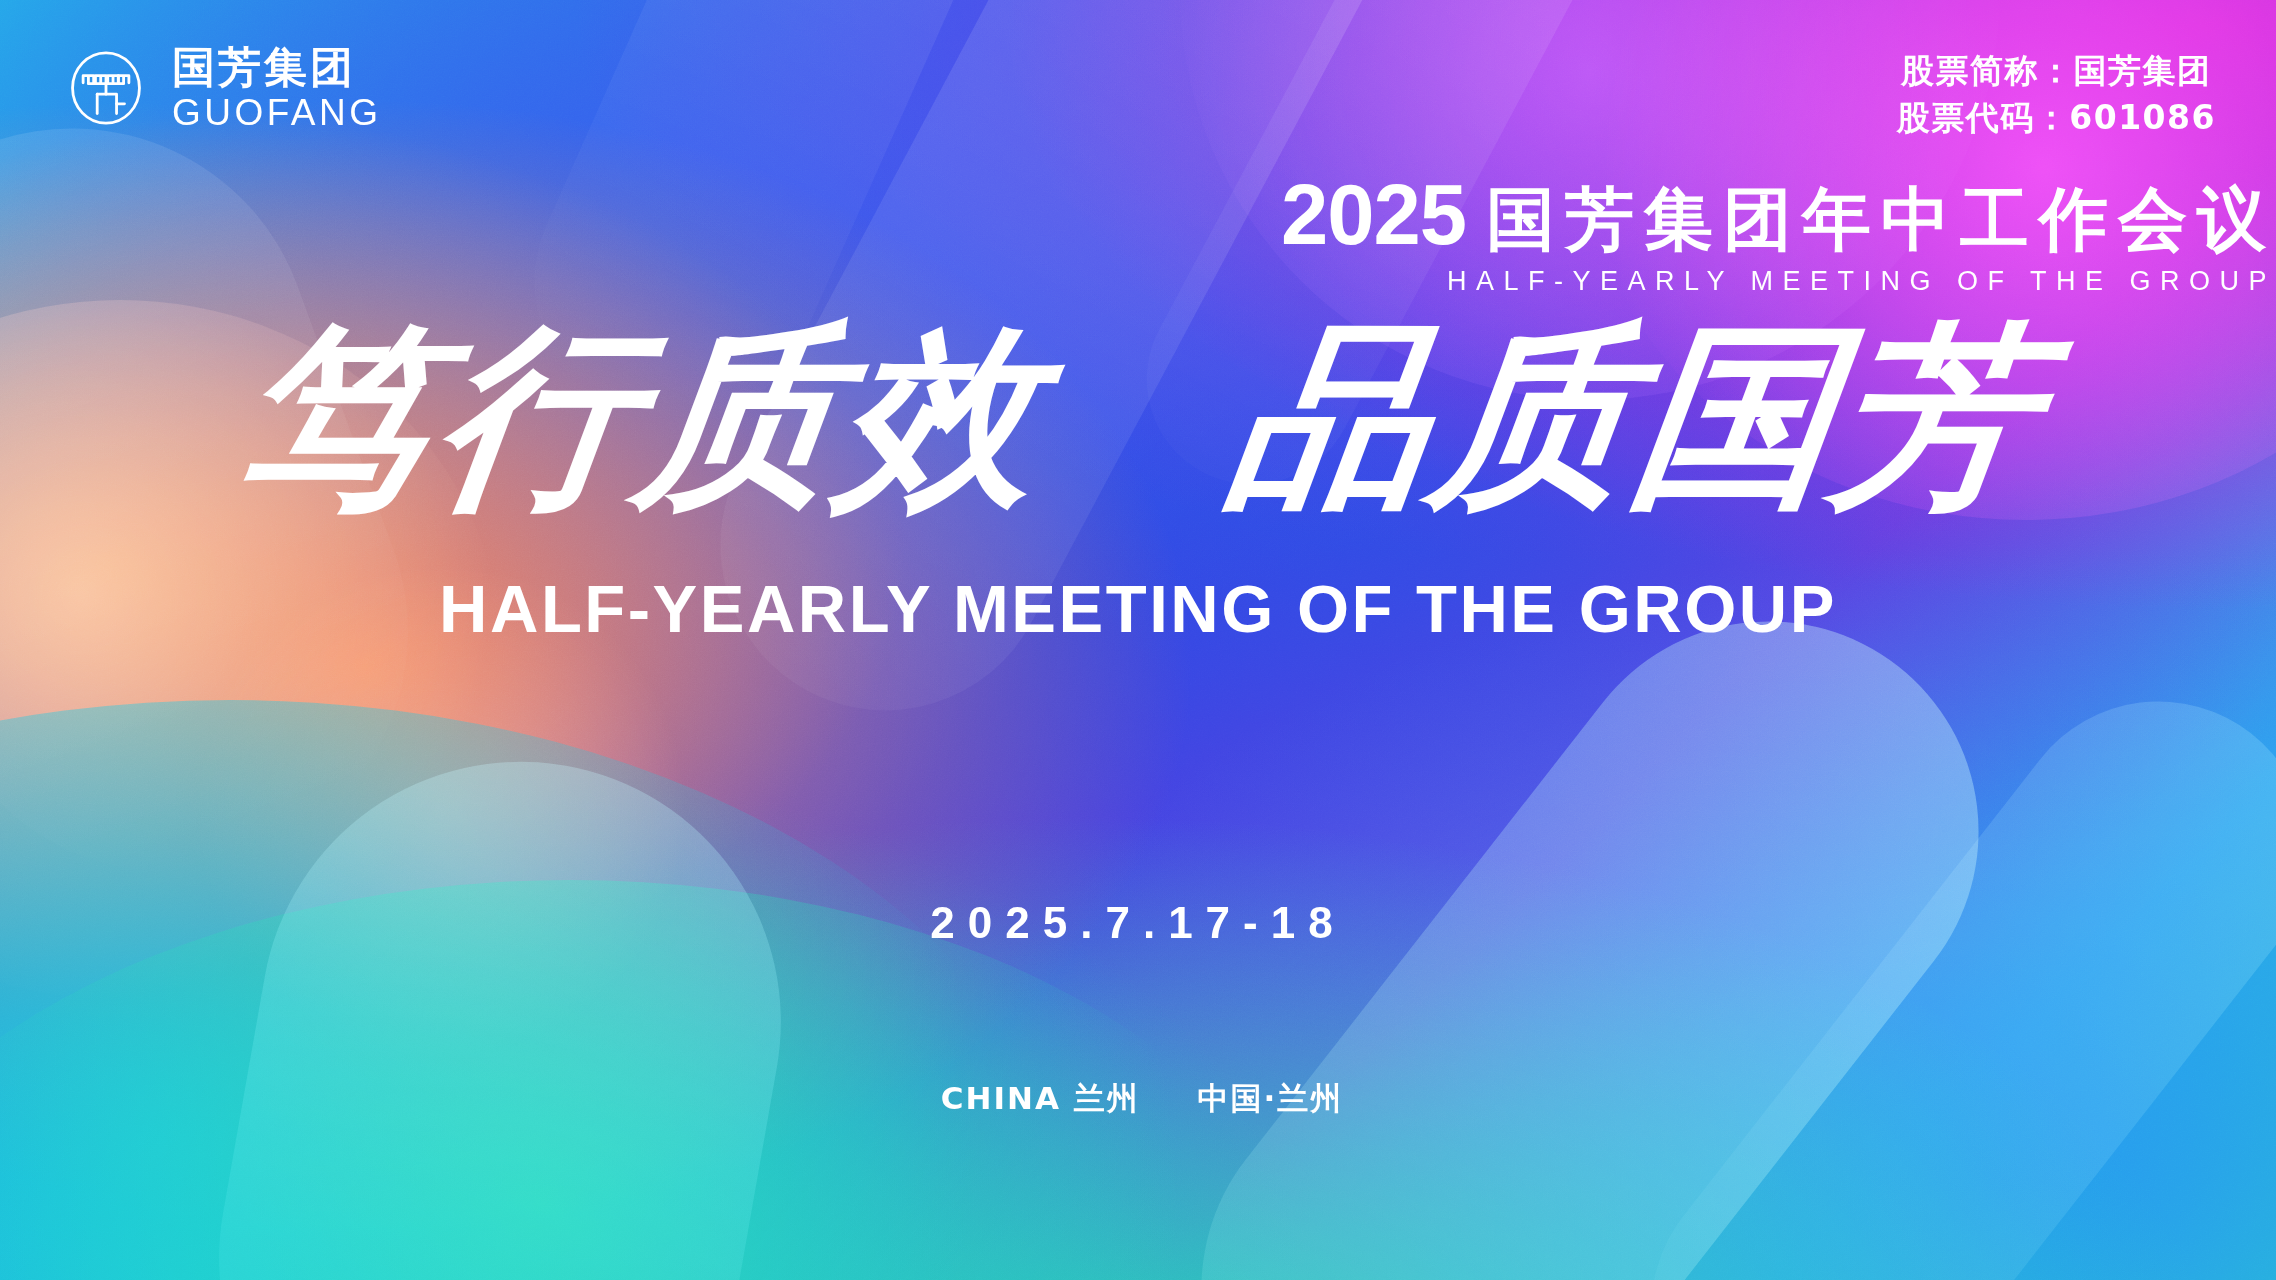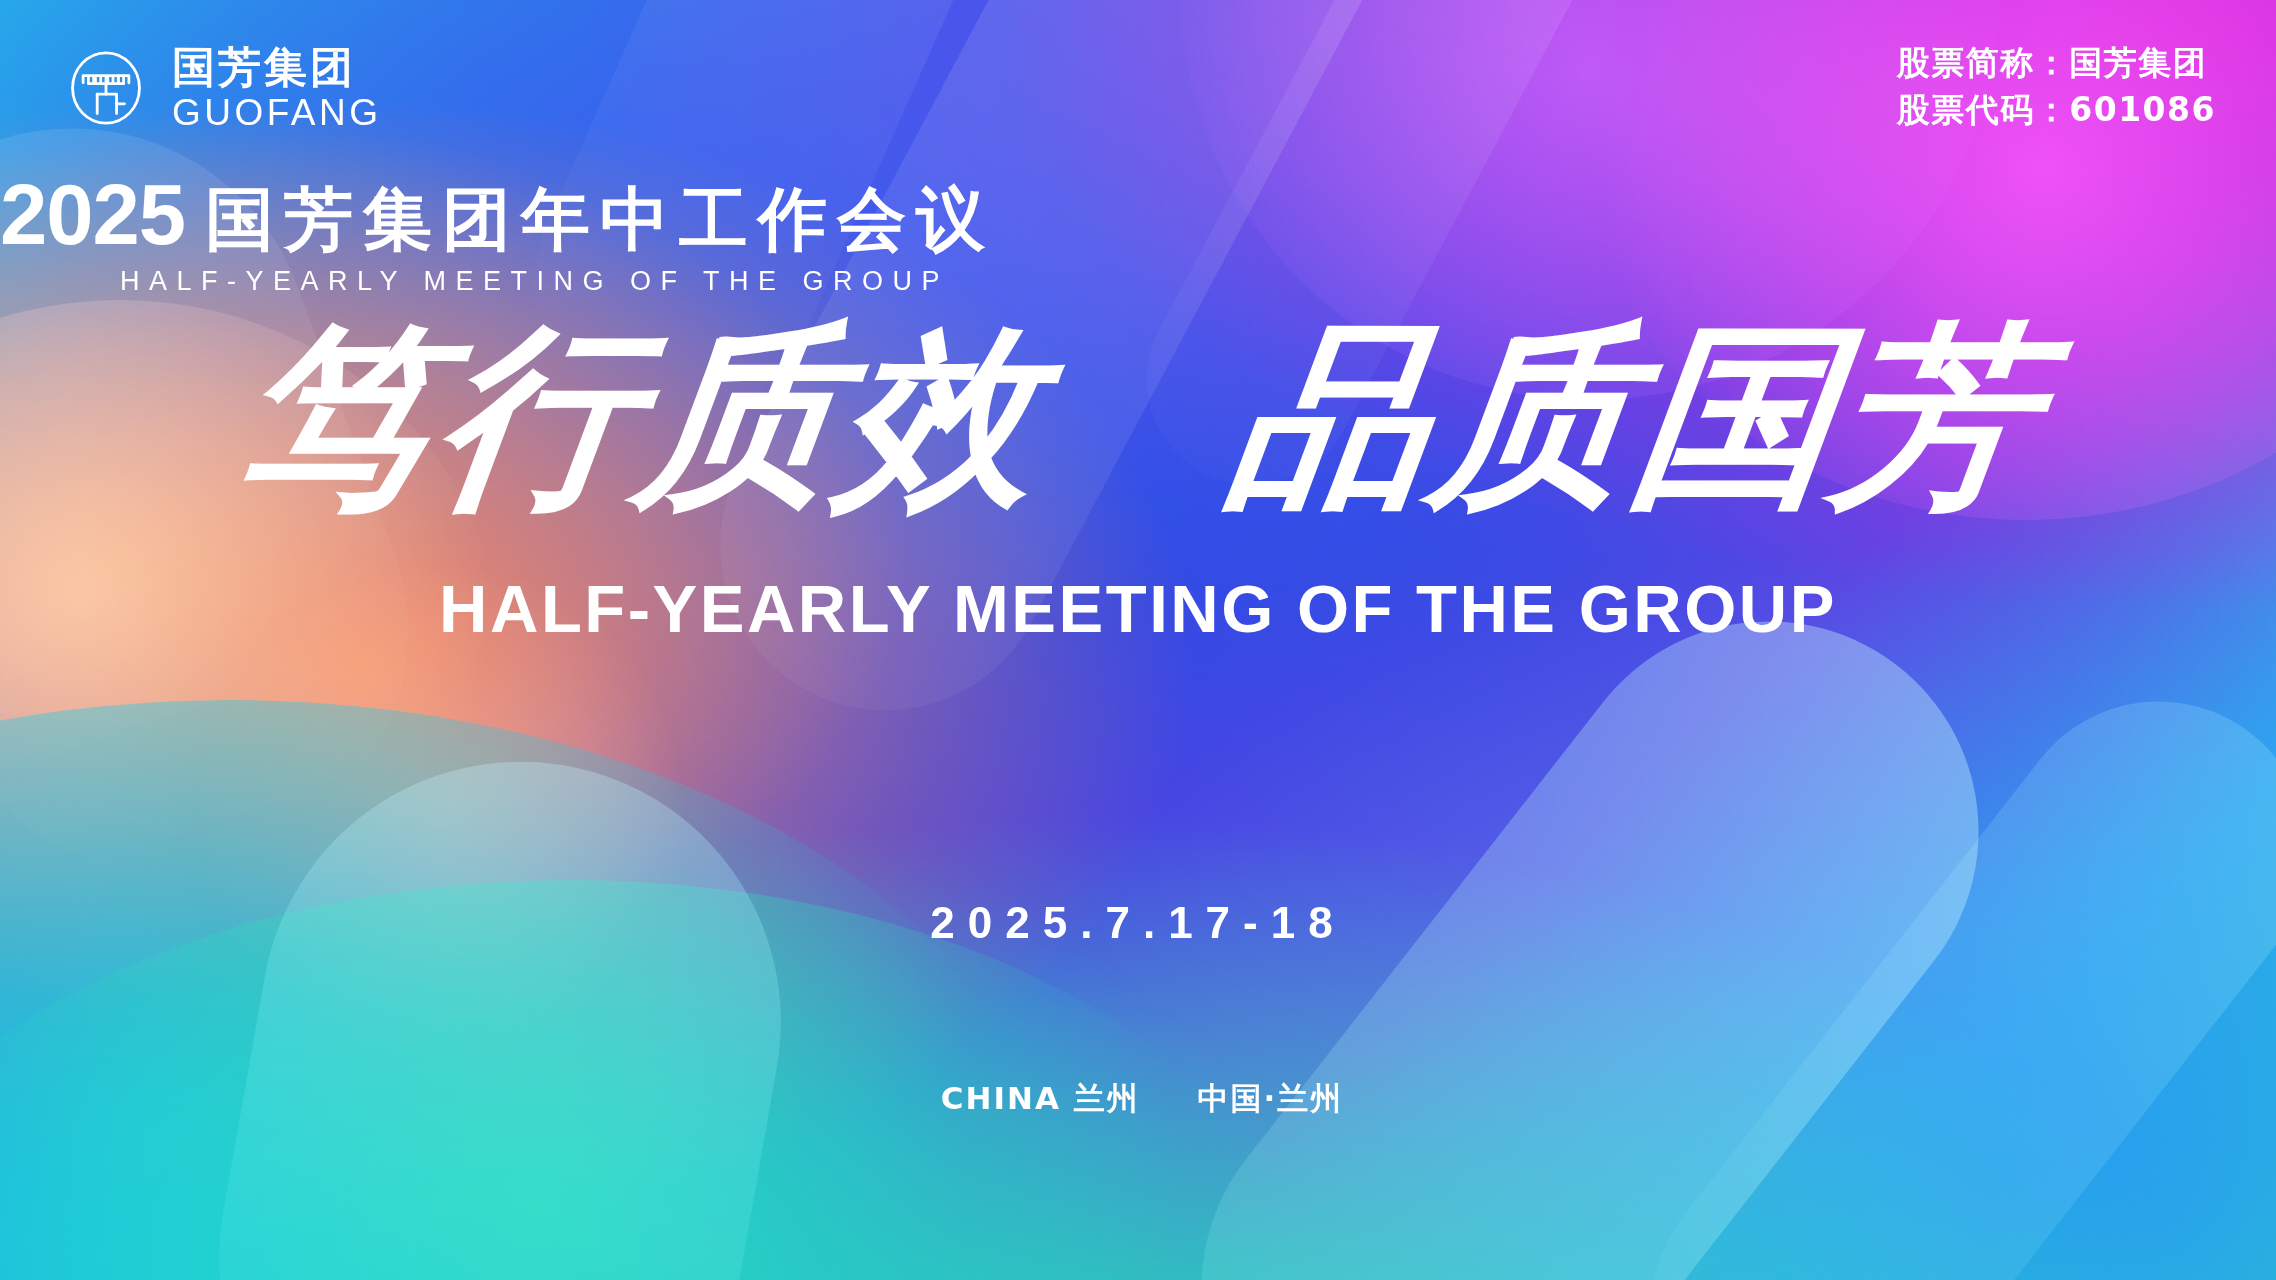--- a/index.html
+++ b/index.html
@@ -84,26 +84,26 @@
   
   .logo-block{ position:absolute; left:62px; top:44px; display:flex; align-items:center; gap:22px; }
   .logo-mark{ width:88px; height:88px; flex:none; }
   .logo-text{ display:flex; flex-direction:column; line-height:1; }
   .logo-cn{ color:#fff; font-size:43px; font-weight:700; letter-spacing:3px;
             font-family:"DejaVu Sans","Liberation Sans",sans-serif; }
   .logo-en{ color:#fff; font-size:37px; font-weight:400; letter-spacing:3.5px;
             margin-top:5px; font-family:"Liberation Sans",sans-serif; }
 
   
-  .stock-info{ position:absolute; right:60px; top:40px; text-align:left;
+  .stock-info{ position:absolute; right:60px; top:48px; text-align:center;
                color:#fff; font-size:33px; font-weight:700; line-height:1.42;
                letter-spacing:1.5px; font-family:"DejaVu Sans","Liberation Sans",sans-serif; }
 
   
-  .title-block{ position:absolute; left:0; right:0; top:176px; text-align:left; }
+  .title-block{ position:absolute; left:0; right:0; top:176px; text-align:right; }
   .title-row{ display:inline-flex; align-items:flex-end; gap:20px; justify-content:center; }
   .title-year{ color:#fff; font-size:85px; font-weight:700; letter-spacing:-1px;
                line-height:.92; font-family:"Liberation Sans",sans-serif; }
   .title-cn{ color:#fff; font-size:69px; font-weight:700; letter-spacing:10px;
              line-height:1; font-family:Liberation Sans, sans-serif; }
   .title-en{ color:#fff; font-size:27px; font-weight:400; letter-spacing:9.5px;
              margin-top:12px; margin-left:120px;
              font-family:"Liberation Sans",sans-serif; }
 
   

